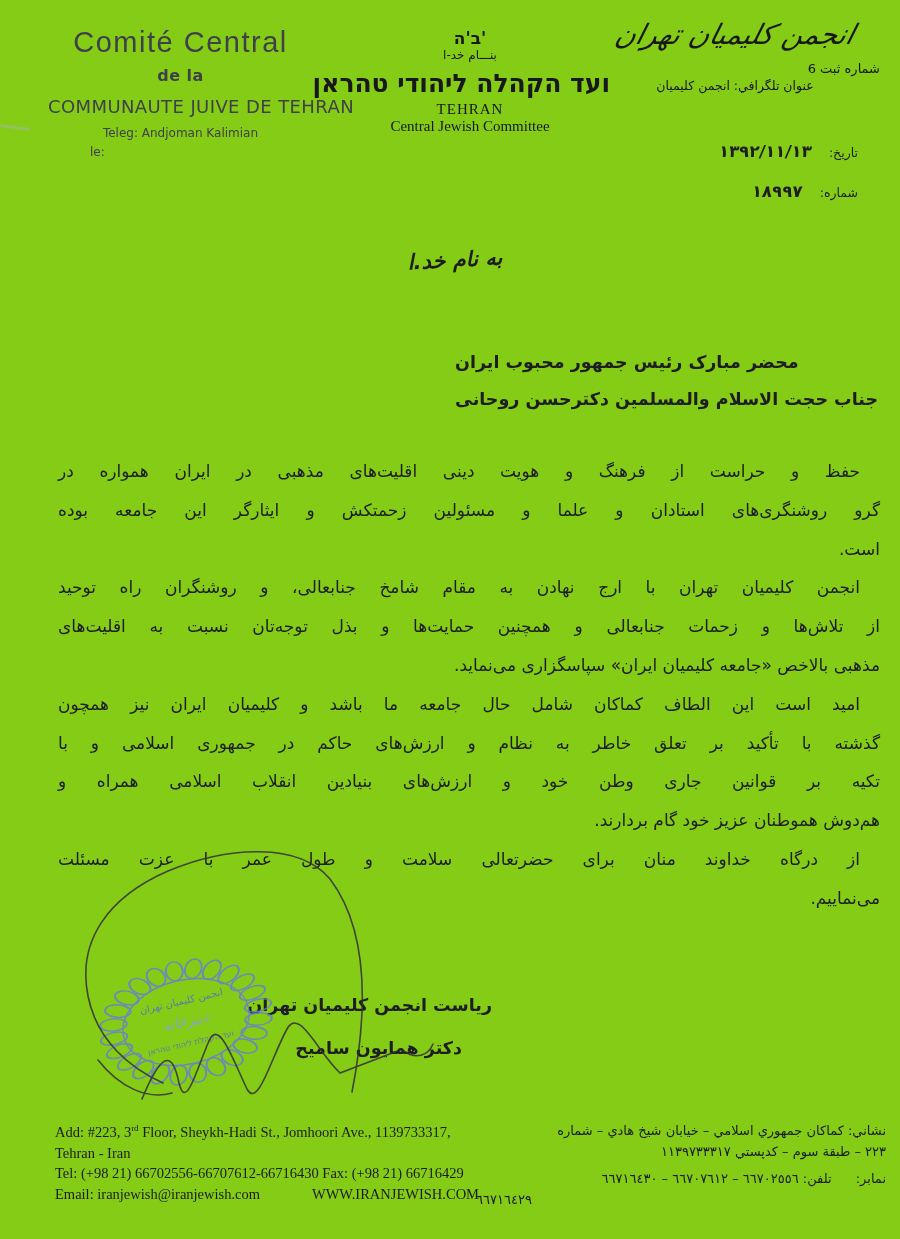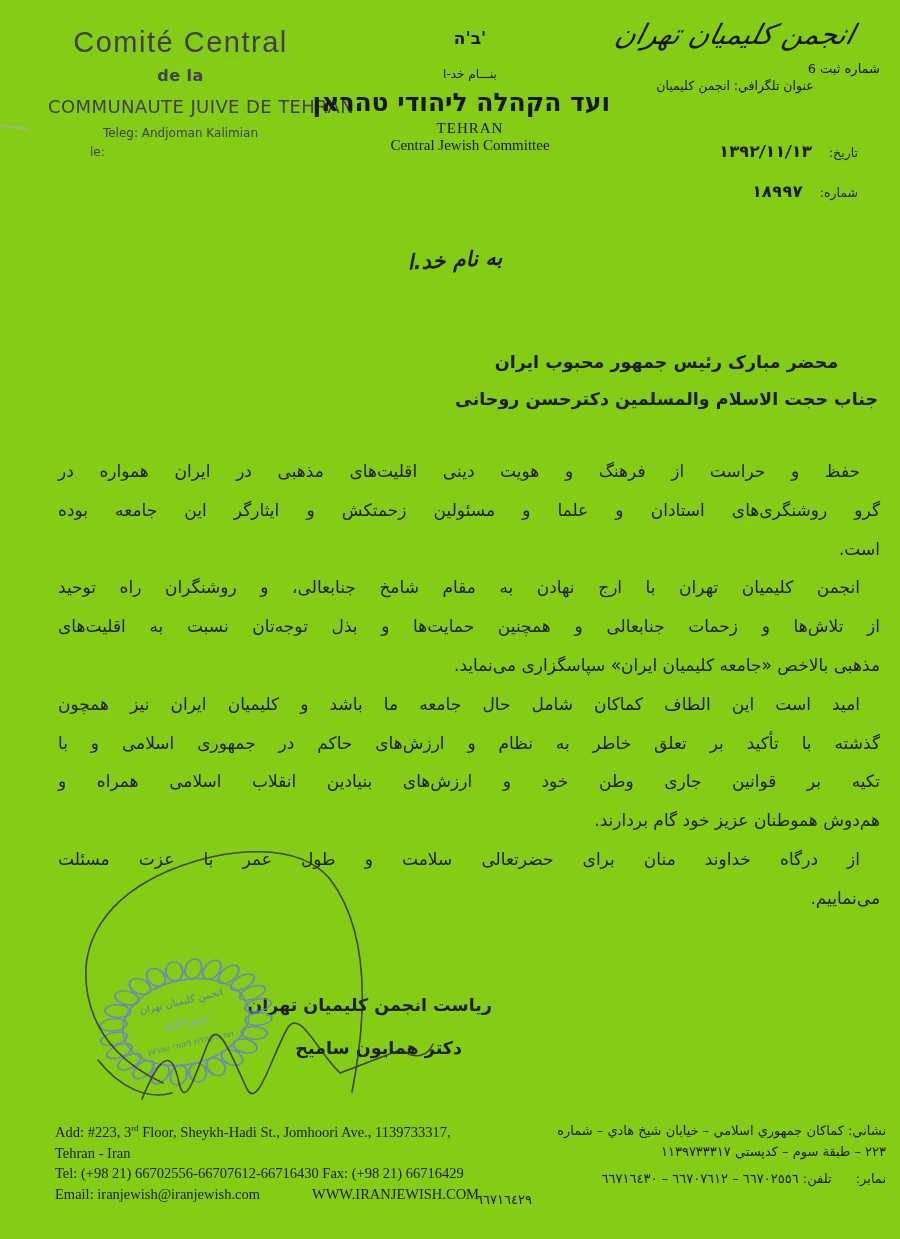--- a/index.html
+++ b/index.html
@@ -8,38 +8,38 @@
   
   .hdr-left{position:absolute;left:48px;top:26px;width:265px;text-align:center;color:#3f4049;}
   .hdr-left .title{font-family:"Liberation Sans",sans-serif;font-size:29px;font-weight:400;letter-spacing:1.5px;}
   .hdr-left .dela{font-size:16px;font-weight:700;margin-top:7px;letter-spacing:.5px;}
   .hdr-left .org{font-size:18px;margin-top:11px;letter-spacing:.4px;white-space:nowrap;}
   .hdr-left .teleg{font-size:12px;margin-top:9px;}
   .hdr-left .le{font-size:12px;margin-top:5px;text-align:left;padding-left:42px;}
   
   .hdr-center{position:absolute;left:330px;top:28px;width:280px;text-align:center;color:#17171c;}
   .hdr-center .bh{font-size:17px;font-weight:700;}
-  .hdr-center .benam{font-size:12px;margin-top:19px;direction:rtl;}
+  .hdr-center .benam{font-size:12px;margin-top:0;direction:rtl;}
   .hdr-center .hebrew{font-size:25px;font-weight:700;margin-top:7px;white-space:nowrap;direction:rtl;}
   .hdr-center .tehran{font-family:"Liberation Serif",serif;font-size:15px;margin-top:3px;letter-spacing:1px;}
   .hdr-center .cjc{font-family:"Liberation Serif",serif;font-size:15px;}
   
   .hdr-right{position:absolute;right:20px;top:18px;width:290px;direction:rtl;color:#17171c;}
   .callig{font-size:28px;font-style:italic;font-weight:500;text-align:center;transform:skewX(-14deg);white-space:nowrap;}
   .regno{font-size:13px;text-align:right;margin-top:10px;}
   .teleg-fa{font-size:12.5px;text-align:center;margin-top:2px;}
   .dates{position:absolute;right:42px;top:142px;direction:rtl;width:230px;}
   .dateline{margin-bottom:21px;white-space:nowrap;}
   .dateline .lbl{font-size:12.5px;}
   .dateline .val{font-size:16.5px;font-weight:700;margin-right:12px;letter-spacing:1px;transform:skewX(-6deg);display:inline-block;}
   
   .bismillah{position:absolute;left:340px;top:248px;width:230px;text-align:center;direction:rtl;
              font-size:21px;font-weight:700;font-style:italic;transform:rotate(-3deg);}
   
-  .salutation{position:absolute;right:22px;top:344px;direction:rtl;text-align:center;
+  .salutation{position:absolute;right:22px;top:344px;direction:rtl;text-align:left;
               font-weight:700;font-size:17.5px;line-height:37px;}
   
   .body-text{position:absolute;left:58px;right:20px;top:452px;direction:rtl;font-size:17px;}
   .para .line{line-height:38.8px;text-align:justify;text-align-last:justify;white-space:normal;}
   .para .line.first{text-indent:20px;}
   .para .line.last{text-align-last:right;}
   
   .sig-block{position:absolute;right:408px;top:984px;direction:rtl;text-align:right;
              font-weight:700;font-size:17.5px;line-height:43px;white-space:nowrap;}
   .sig-block .name{margin-right:30px;}

